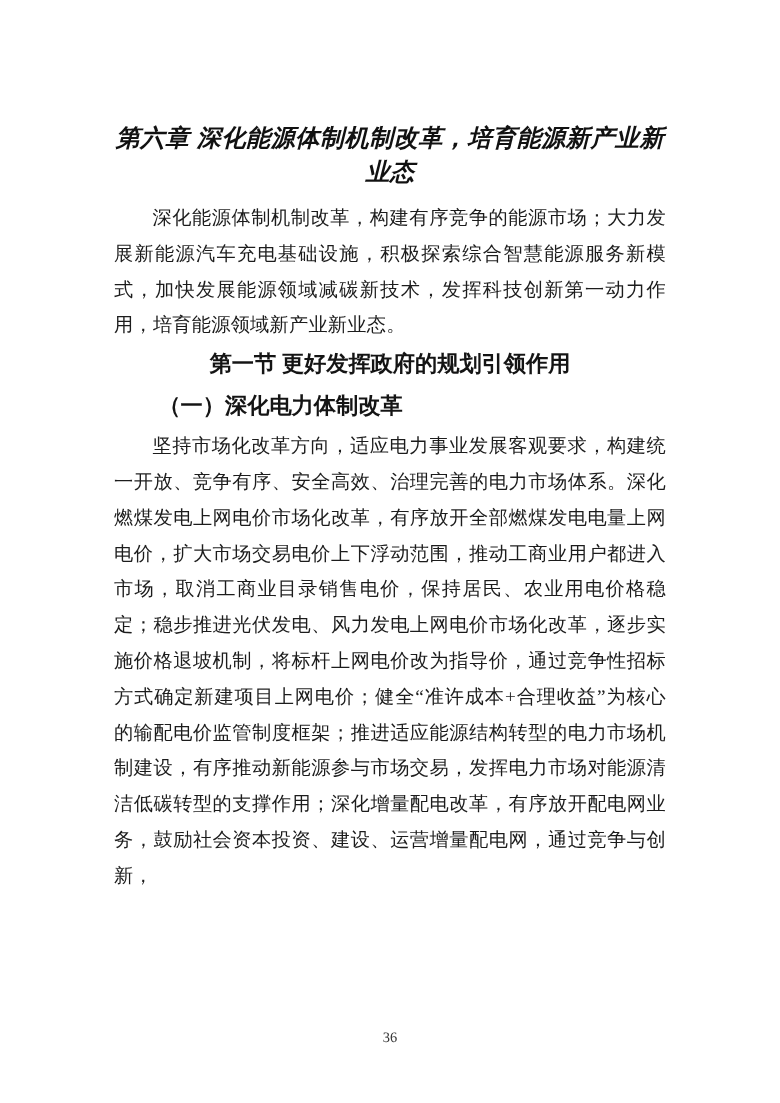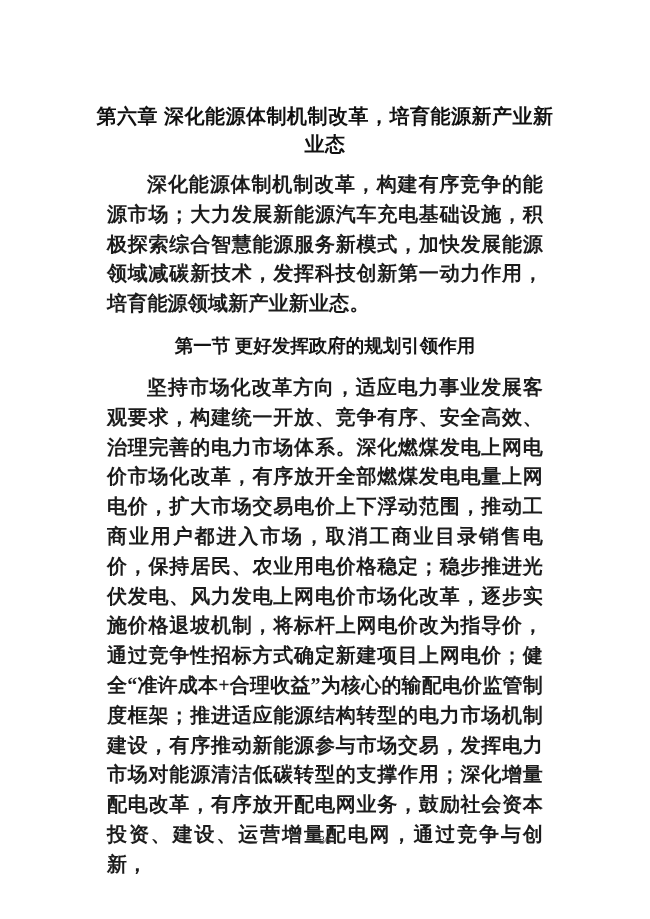--- a/index.html
+++ b/index.html
@@ -21,30 +21,30 @@
   }
   .chapter-title {
     margin: 0 0 10px 0;
     font-family: "Liberation Sans", "DejaVu Sans", sans-serif;
     font-weight: 700;
     font-size: 20px;
     line-height: 28px;
     text-align: center;
     letter-spacing: 0.5px;
     color: #111111;
+    font-style: italic;
   }
   .para {
-    margin: 12px;
-    font-size: 20px;
+    margin: 0;
+    font-size: 16px;
     line-height: 29.8px;
     letter-spacing: 0.2px;
     text-align: justify;
     text-indent: 2em;
     word-break: break-all;
-    font-weight: bold;
   }
   .section-title {
     margin: 2px 0 2px 0;
     font-size: 18.5px;
     line-height: 30px;
     font-weight: 700;
     text-align: center;
     color: #141414;
   }
   .subsection-title {
@@ -53,38 +53,39 @@
     line-height: 30px;
     font-weight: 700;
     text-indent: 2em;
     text-align: left;
     color: #141414;
   }
   .page-number {
     position: absolute;
     left: 0;
     right: 0;
-    bottom: 72px;
+    bottom: 48px;
     text-align: center;
     font-size: 12px;
     line-height: 14px;
     color: #333333;
     font-family: "Liberation Serif", "DejaVu Serif", serif;
   }
 </style>
 </head>
 <body>
 
 <div class="page">
 
   <h1 class="chapter-title">第六章 深化能源体制机制改革，培育能源新产业新业态</h1>
 
   <p class="para">深化能源体制机制改革，构建有序竞争的能源市场；大力发展新能源汽车充电基础设施，积极探索综合智慧能源服务新模式，加快发展能源领域减碳新技术，发挥科技创新第一动力作用，培育能源领域新产业新业态。</p>
 
   <h2 class="section-title">第一节 更好发挥政府的规划引领作用</h2>
 
 
+  <h3 class="subsection-title">（一）深化电力体制改革</h3>
 
   <p class="para">坚持市场化改革方向，适应电力事业发展客观要求，构建统一开放、竞争有序、安全高效、治理完善的电力市场体系。深化燃煤发电上网电价市场化改革，有序放开全部燃煤发电电量上网电价，扩大市场交易电价上下浮动范围，推动工商业用户都进入市场，取消工商业目录销售电价，保持居民、农业用电价格稳定；稳步推进光伏发电、风力发电上网电价市场化改革，逐步实施价格退坡机制，将标杆上网电价改为指导价，通过竞争性招标方式确定新建项目上网电价；健全“准许成本+合理收益”为核心的输配电价监管制度框架；推进适应能源结构转型的电力市场机制建设，有序推动新能源参与市场交易，发挥电力市场对能源清洁低碳转型的支撑作用；深化增量配电改革，有序放开配电网业务，鼓励社会资本投资、建设、运营增量配电网，通过竞争与创新，</p>
 
   <div class="page-number">36</div>
 
 </div>
 
 </body></html>

